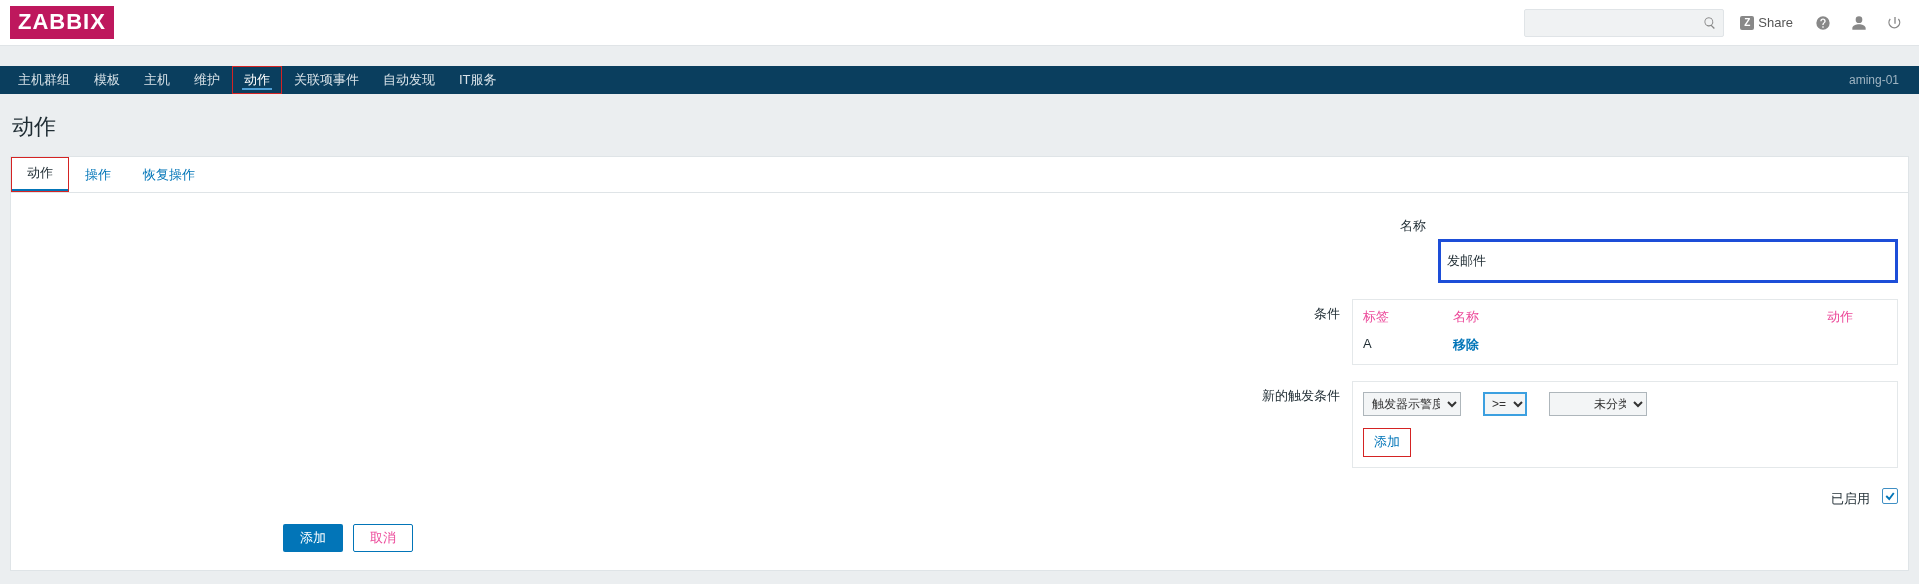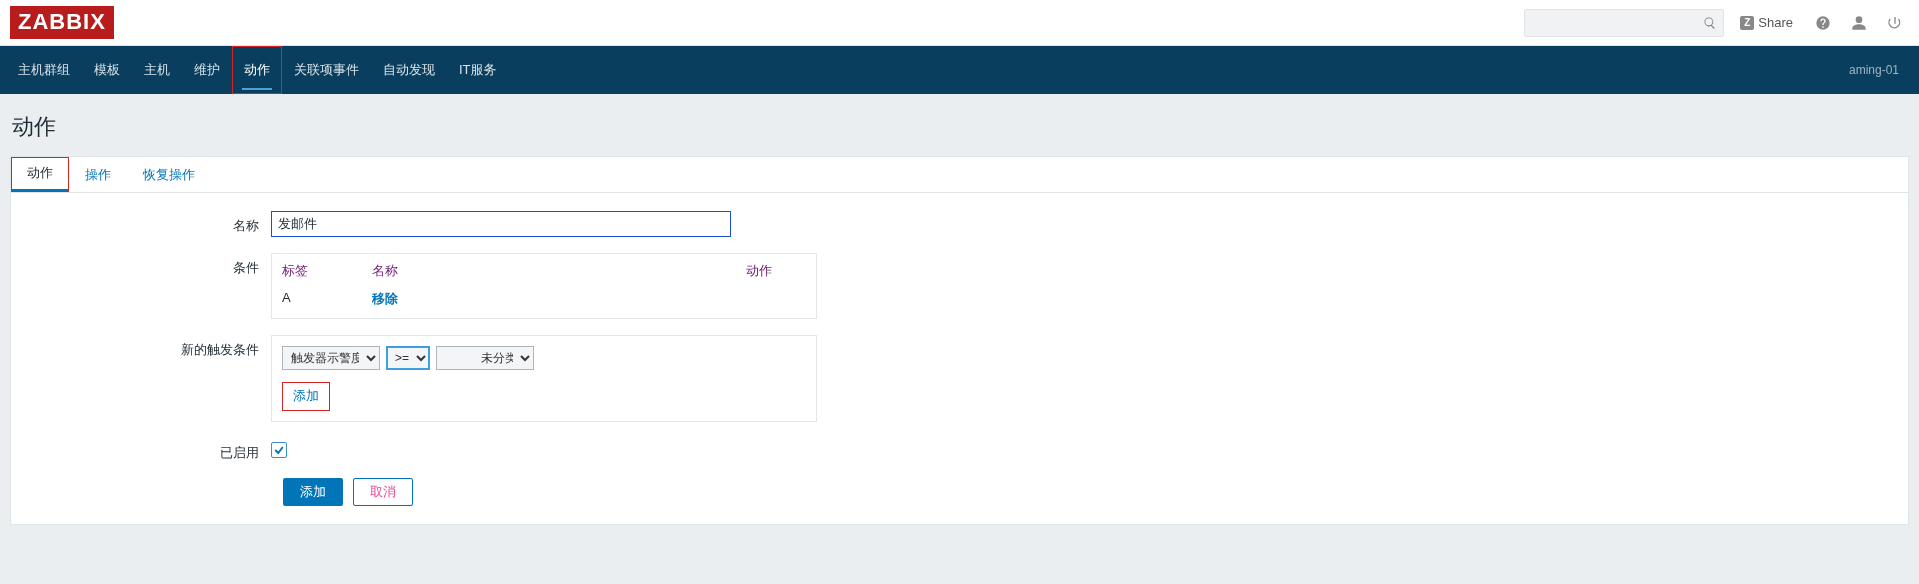--- a/index.html
+++ b/index.html
@@ -5,21 +5,21 @@
   * { box-sizing: border-box; margin: 0; padding: 0; }
   html, body { font-family: Arial, "Helvetica Neue", Helvetica, sans-serif; font-size: 13px; color: #1f2c33; background: #ebeef0; }
 
   
   .top-header {
     display: flex; align-items: center; height: 46px;
     background: #ffffff; border-bottom: 1px solid #e0e4e7;
     padding: 0 10px;
   }
   .logo {
-    background: #b91c1c; color: #fff; font-weight: 900;
+    background: #be185d; color: #fff; font-weight: 900;
     font-size: 22px; letter-spacing: 1px; padding: 3px 8px 4px 8px;
     margin-right: 18px; font-family: Arial, sans-serif;
   }
   .main-nav { display: flex; align-items: stretch; height: 100%; }
   .main-nav-item {
     display: flex; align-items: center; padding: 0 12px;
     color: #555; font-size: 14px; cursor: pointer; position: relative;
   }
   .main-nav-item.active { color: #1f2c33; }
   .main-nav-item.active::after {
@@ -49,23 +49,23 @@
   .z-icon { background: #888; color: #fff; font-weight: bold; font-size: 10px;
     width: 14px; height: 14px; display:flex; align-items:center; justify-content:center; border-radius:2px;}
   .icon-btn {
     width: 28px; height: 28px; display: flex; align-items: center; justify-content: center;
     color: #888; cursor: pointer;
   }
   .icon-btn svg { width: 16px; height: 16px; fill: #888; }
 
   
   .sub-nav {
-    display: flex; align-items: center; height: 48px;
+    display: flex; align-items: center; height: 28px;
     background: #0a3e5e; 
-    padding: 0 6px; color: #c8d4db;
+    padding: 0 6px; color: #c8d4db; margin-top: 20px;
   }
   .sub-nav-item {
     padding: 0 12px; height: 100%; display: flex; align-items: center;
     font-size: 13px; color: #d8e2e8; cursor: pointer; position: relative;
   }
   .sub-nav-item.active { color: #fff; }
   .sub-nav-item.active::after {
     content:""; position:absolute; left:10px; right:10px; bottom:4px; height:2px; background:#4fa0d6;
   }
   .sub-nav-item.redbox { outline: 1px solid #d42323; outline-offset: -1px; }
@@ -88,53 +88,53 @@
   .tab {
     padding: 0 16px; height: 100%; display: flex; align-items: center;
     color: #0275b8; cursor: pointer; font-size: 13px; position: relative;
   }
   .tab.active { color: #1f2c33; border-bottom: 3px solid #0275b8; }
   .tab.redbox { outline: 1px solid #d42323; outline-offset: -1px; }
 
   
   .form-area { padding: 18px 10px 18px 10px; }
   .form-row {
-    display: flex; align-items: flex-start; margin-bottom: 16px;
+    display: flex; align-items: flex-start; margin-bottom: 16px; justify-content: flex-end;
   }
   .form-label {
     width: 250px; text-align: right; padding-right: 12px; padding-top: 6px;
     color: #1f2c33; font-size: 13px;
   }
   .form-control-area { flex: 0 0 auto; }
 
   input[type="text"].text-input {
-    width: 460px; height: 26px; border: 1px solid #1d4ed8; padding: 0 6px;
-    font-size: 13px; color: #1f2c33; outline: none;
+    width: 460px; height: 44px; border: 3px solid #1d4ed8; padding: 0 6px;
+    font-size: 13px; color: #1f2c33; outline: none; margin-top: 28px;
   }
 
   
   .cond-box {
     border: 1px solid #e4e8ea; width: 546px;
   }
   .cond-header, .cond-row {
     display: flex; font-size: 13px;
   }
-  .cond-header { color: #701a75; padding: 8px 10px 6px 10px; }
+  .cond-header { color: #ec4899; padding: 8px 10px 6px 10px; }
   .cond-row { color: #1f2c33; padding: 4px 10px 10px 10px; }
   .col-tag { width: 90px; }
   .col-name { flex: 1; }
   .col-action { width: 60px; text-align: left; }
   .col-name .italic { font-style: italic; }
   .link { color: #0275b8; cursor: pointer; font-weight: bold; }
 
   
   .new-cond-box {
     border: 1px solid #e4e8ea; width: 546px; padding: 10px 10px 10px 10px;
   }
-  .select-row { display: flex; gap: 6px; align-items: center; margin-bottom: 12px; }
+  .select-row { display: flex; gap: 22px; align-items: center; margin-bottom: 12px; }
   select.sel {
     height: 24px; border: 1px solid #aeb6bb; background: #f3f5f6; font-size: 12px;
     color: #333; padding: 0 4px;
   }
   select.sel.hl { outline: 2px solid #3ca0e0; outline-offset: -2px; border-color:#3ca0e0;}
   .sel.wide { width: 98px; }
   .sel.op  { width: 44px; }
   .sel.val { width: 98px; padding-left: 40px; }
   .add-link-box {
     display: inline-block; color: #0275b8; cursor: pointer;

